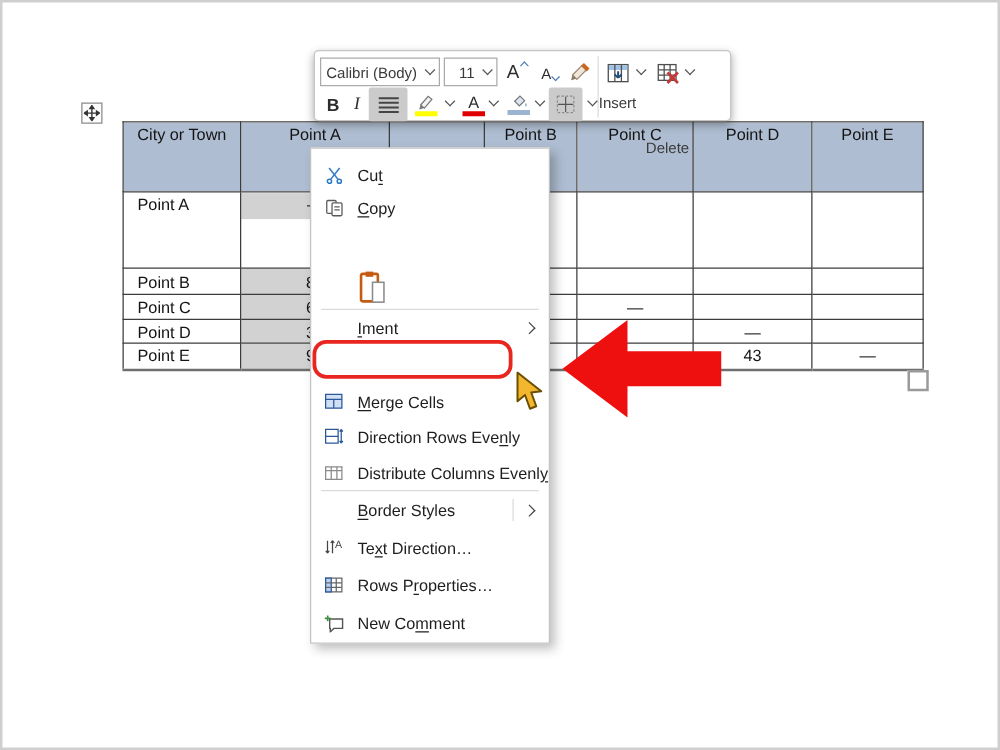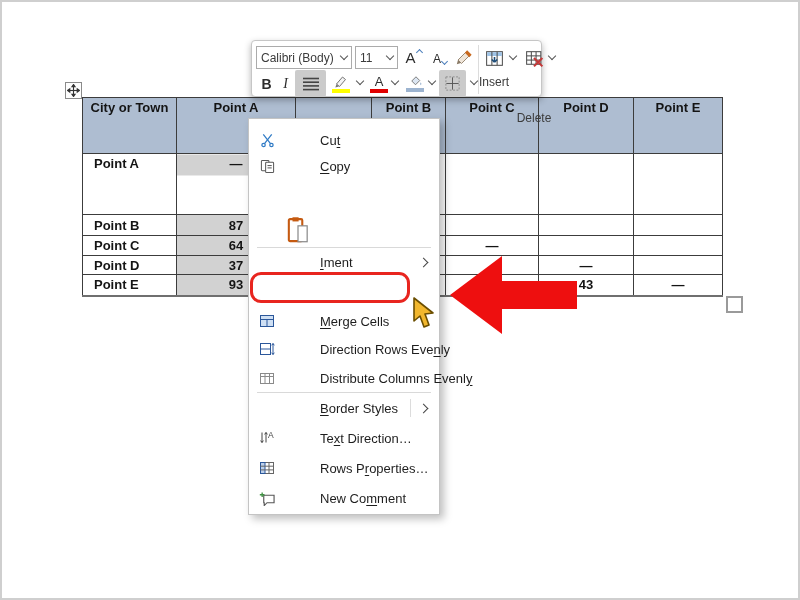--- a/index.html
+++ b/index.html
@@ -2,38 +2,38 @@
 <html><head>
 <meta charset="utf-8">
 <style>
   * { margin:0; padding:0; box-sizing:border-box; }
   html,body { width:800px; height:600px; }
   body { font-family:"Liberation Sans", sans-serif; background:#fff; position:relative; overflow:hidden; }
   #stage { position:absolute; inset:0; width:800px; height:600px; background:#fff; }
   .frame { position:absolute; inset:0; border:2px solid #cfcfcf; pointer-events:none; z-index:50; }
 
   
-  .doc-table { position:absolute; left:82px; top:97px; border-collapse:collapse; table-layout:fixed;
-               font-size:13px; color:#141414; z-index:1;font-weight:bold; }
+  .doc-table { position:absolute; left:98px; top:97px; border-collapse:collapse; table-layout:fixed;
+               font-size:13px; color:#141414; z-index:1; }
   .doc-table td { border:1px solid #3c3c3c; padding:0 4px; text-align:center; overflow:hidden; white-space:nowrap; }
   .doc-table tr.hdr td { background:#aebdd1; vertical-align:top; padding-top:2px; font-size:13px; }
   .doc-table td.hsel { background:linear-gradient(to bottom,#8e9cae 0,#8e9cae 32px,#aebdd1 32px); }
   .doc-table tr.rowA td { vertical-align:top; padding-top:2px; }
   .doc-table td.selTop { background:linear-gradient(to bottom,#d2d2d2 0,#d2d2d2 21px,#ffffff 21px); }
   .doc-table td.sel { background:#d2d2d2;margin-left:44px; }
   .doc-table td.lbl { text-align:left; padding-left:11px; }
   .doc-table tr.last td { border-bottom:2px solid #6f6f6f; }
 
   .move-handle { position:absolute; left:65px; top:82px; width:17px; height:17px; background:#fdfdfd;
                  border:1px solid #8a8a8a; z-index:2; display:flex; align-items:center; justify-content:center; }
   .resize-handle { position:absolute; left:726px; top:296px; width:17px; height:17px; background:#fff;
                    border:2px solid #9a9a9a; z-index:2; }
 
   
-  .mini-toolbar { position:absolute; left:251px; top:40px; width:291px; height:57px; background:#fff;
+  .mini-toolbar { position:absolute; left:251px; top:40px; width:334px; height:57px; background:#fff;
                   border:1px solid #c6c6c6; border-radius:4px; box-shadow:0 3px 7px rgba(0,0,0,.30); z-index:10; }
   .mini-toolbar .abs { position:absolute; }
   .combo { border:1px solid #ababab; height:23px; display:flex; align-items:center; padding:0 4px;
            font-size:12px; color:#3b3b3b; background:#fff; }
   .combo .txt { flex:1; overflow:hidden; white-space:nowrap; }
   .chev { display:inline-block; width:6px; height:6px; border-right:1.4px solid #555; border-bottom:1.4px solid #555;
           transform:rotate(45deg); margin-top:-3px; }
   .chev-right { display:inline-block; width:7px; height:7px; border-right:1.5px solid #444; border-top:1.5px solid #444;
           transform:rotate(45deg); }
   .tbtn { display:flex; align-items:center; justify-content:center; color:#2d2d2d; cursor:default; }
@@ -41,21 +41,21 @@
   .swatch-btn { display:flex; flex-direction:column; align-items:center; justify-content:center; gap:1px; }
   .bar { width:18px; height:4px; }
   .tb-label { font-size:12px; color:#3b3b3b; text-align:center; }
   .vsep { position:absolute; width:1px; background:#dcdcdc; }
 
   
   .ctx-menu { position:absolute; left:248px; top:118px; width:192px; height:397px; background:#fff;
               border:1px solid #c4c4c4; box-shadow:4px 4px 8px rgba(0,0,0,.25); z-index:20; font-size:13px; color:#1e1e1e; }
   .mi { position:absolute; left:0; width:100%; height:26px; display:flex; align-items:center; }
   .mi-icon { position:absolute; left:8px; width:20px; height:20px; display:flex; align-items:center; justify-content:center; }
-  .mi-label { position:absolute; left:37px; white-space:nowrap;margin-left:34px; }
+  .mi-label { position:absolute; left:37px; white-space:nowrap; }
   .mi-label u { text-underline-offset:2px; }
   .mi-bold { font-weight:bold; }
   .mi-hl { background:#d4d4d4; }
   .mi-sub { position:absolute; right:12px; }
   .msep { position:absolute; left:8px; right:8px; height:1px; background:#d9d9d9; }
 
   .red-circle { position:absolute; left:250px; top:272px; width:160px; height:31px; border:3px solid #e8251f;
                 border-radius:11px; z-index:30; }
   .red-arrow { position:absolute; left:448px; top:252px; z-index:31; }
   .cursor { position:absolute; left:412px; top:297px; z-index:40; }
@@ -147,21 +147,21 @@
   </tbody>
     </table>
 
   <div class="resize-handle"></div>
 
   <div class="mini-toolbar">
     <div class="abs combo" style="left:4px; top:5px; width:96px;">
       <span class="txt">Calibri (Body)</span>
       <span class="chev"></span>
     </div>
-    <div class="abs combo" style="left:103px; top:5px; width:43px;">
+    <div class="abs combo" style="left:103px; top:5px; width:43px;text-align:center;">
       <span class="txt">11</span>
       <span class="chev"></span>
     </div>
     <div class="abs tbtn" style="left:150px; top:5px; width:23px; height:23px; font-size:15px;">
       <span>A</span>
       <span style="display:inline-block;width:5px;height:5px;border-left:1.4px solid #4a7ebb;border-top:1.4px solid #4a7ebb;transform:rotate(45deg);margin:-10px 0 0 1px;"></span>
     </div>
     <div class="abs tbtn" style="left:177px; top:7px; width:22px; height:21px; font-size:12px;">
       <span>A</span>
       <span style="display:inline-block;width:5px;height:5px;border-right:1.4px solid #4a7ebb;border-bottom:1.4px solid #4a7ebb;transform:rotate(45deg);margin:6px 0 0 1px;"></span>

